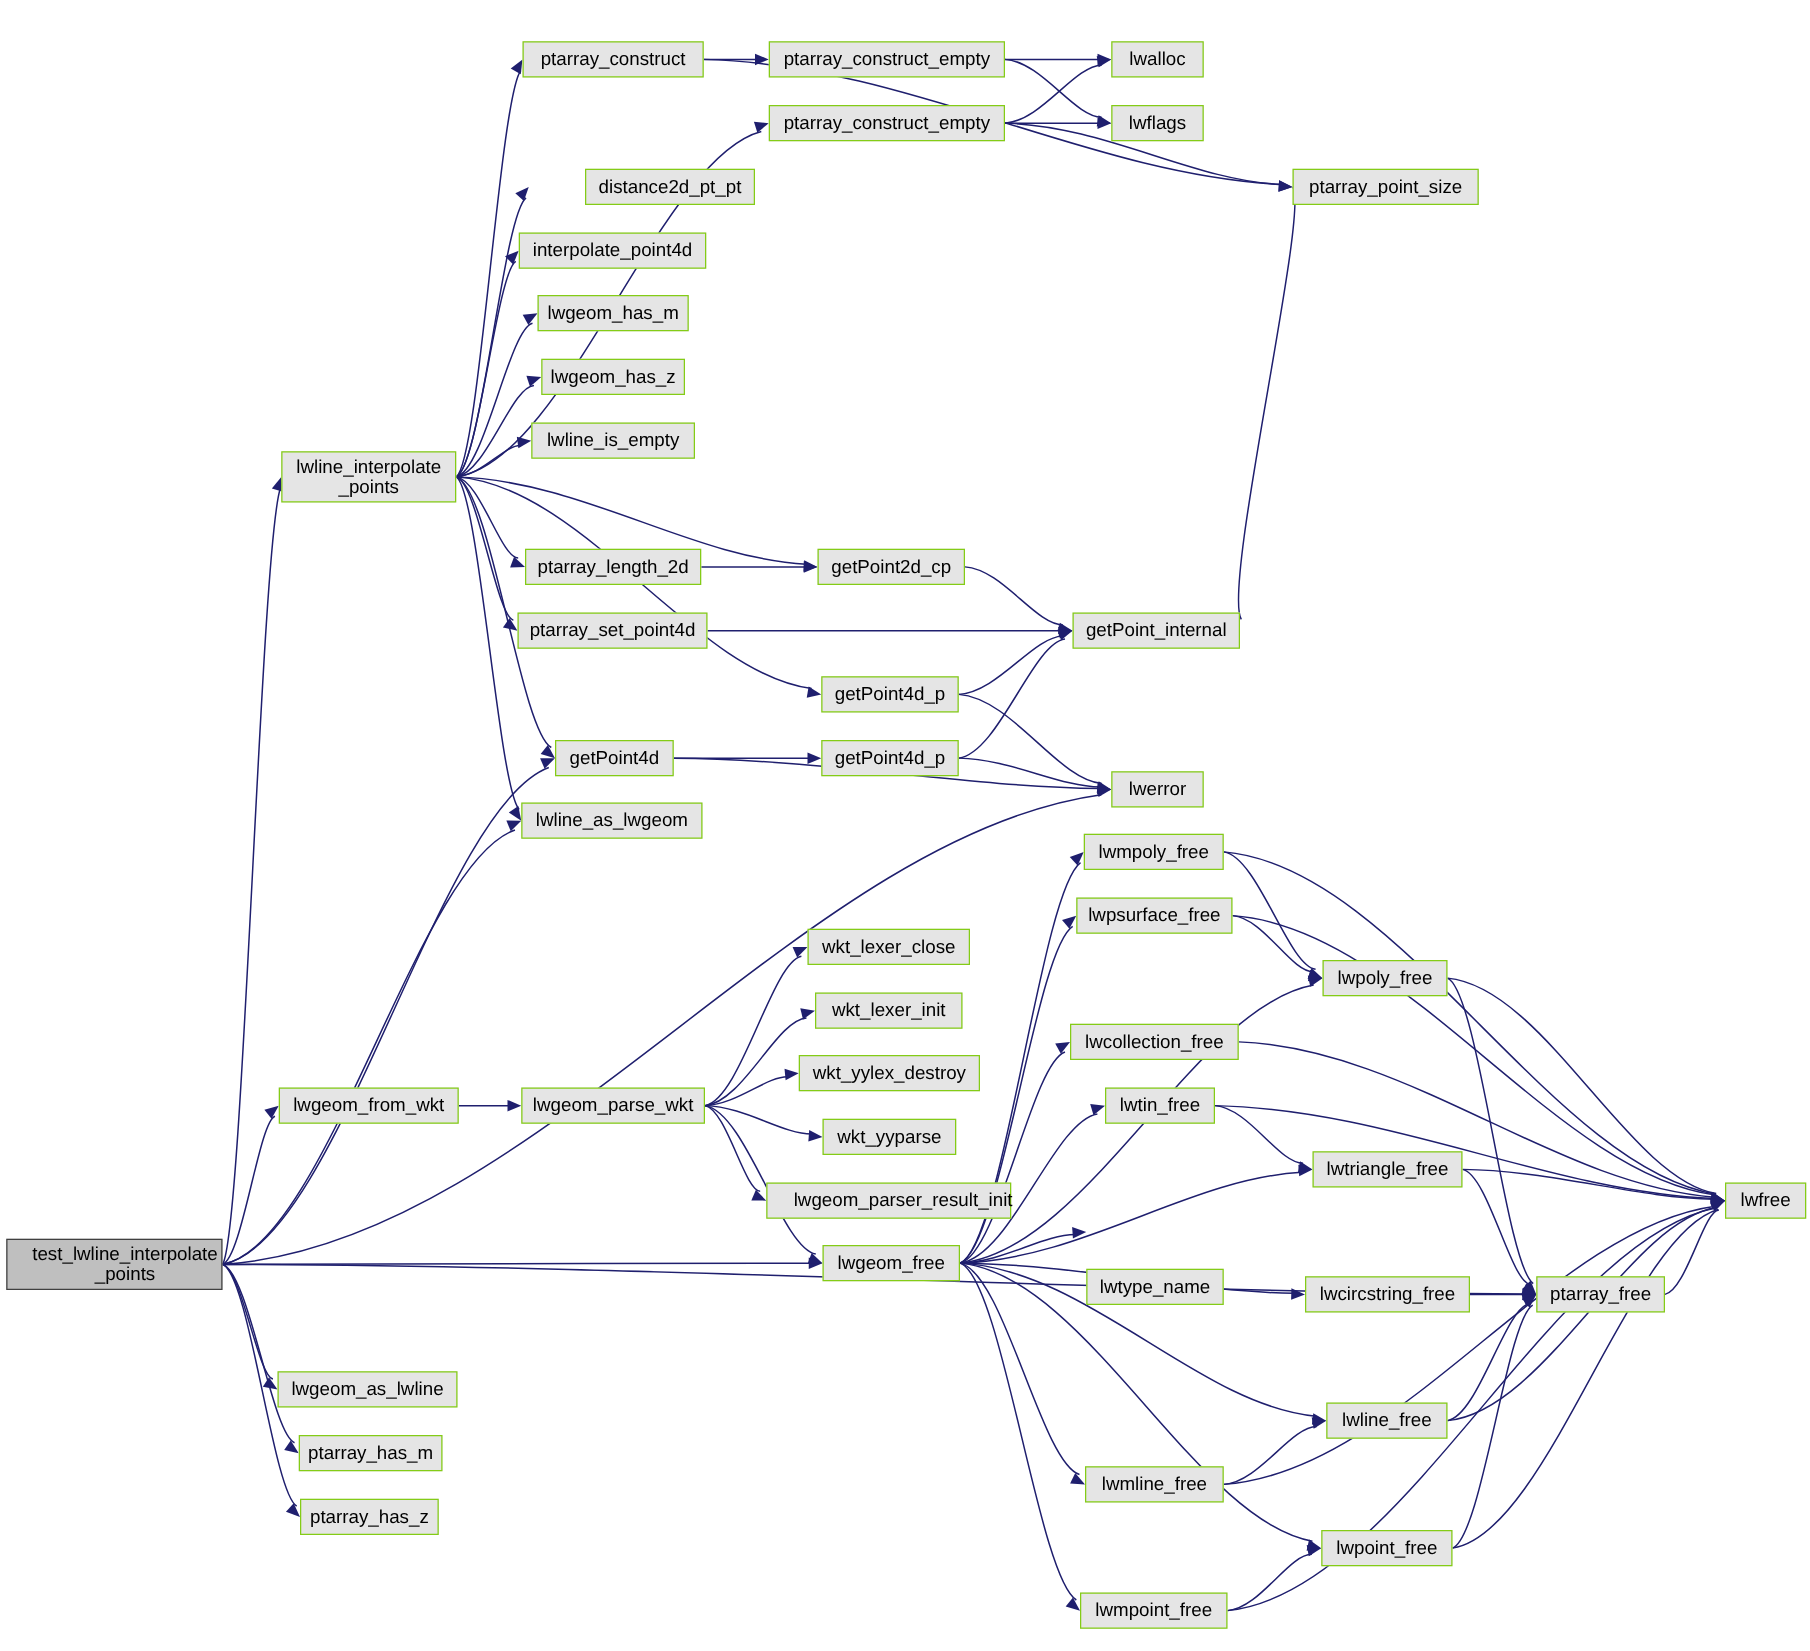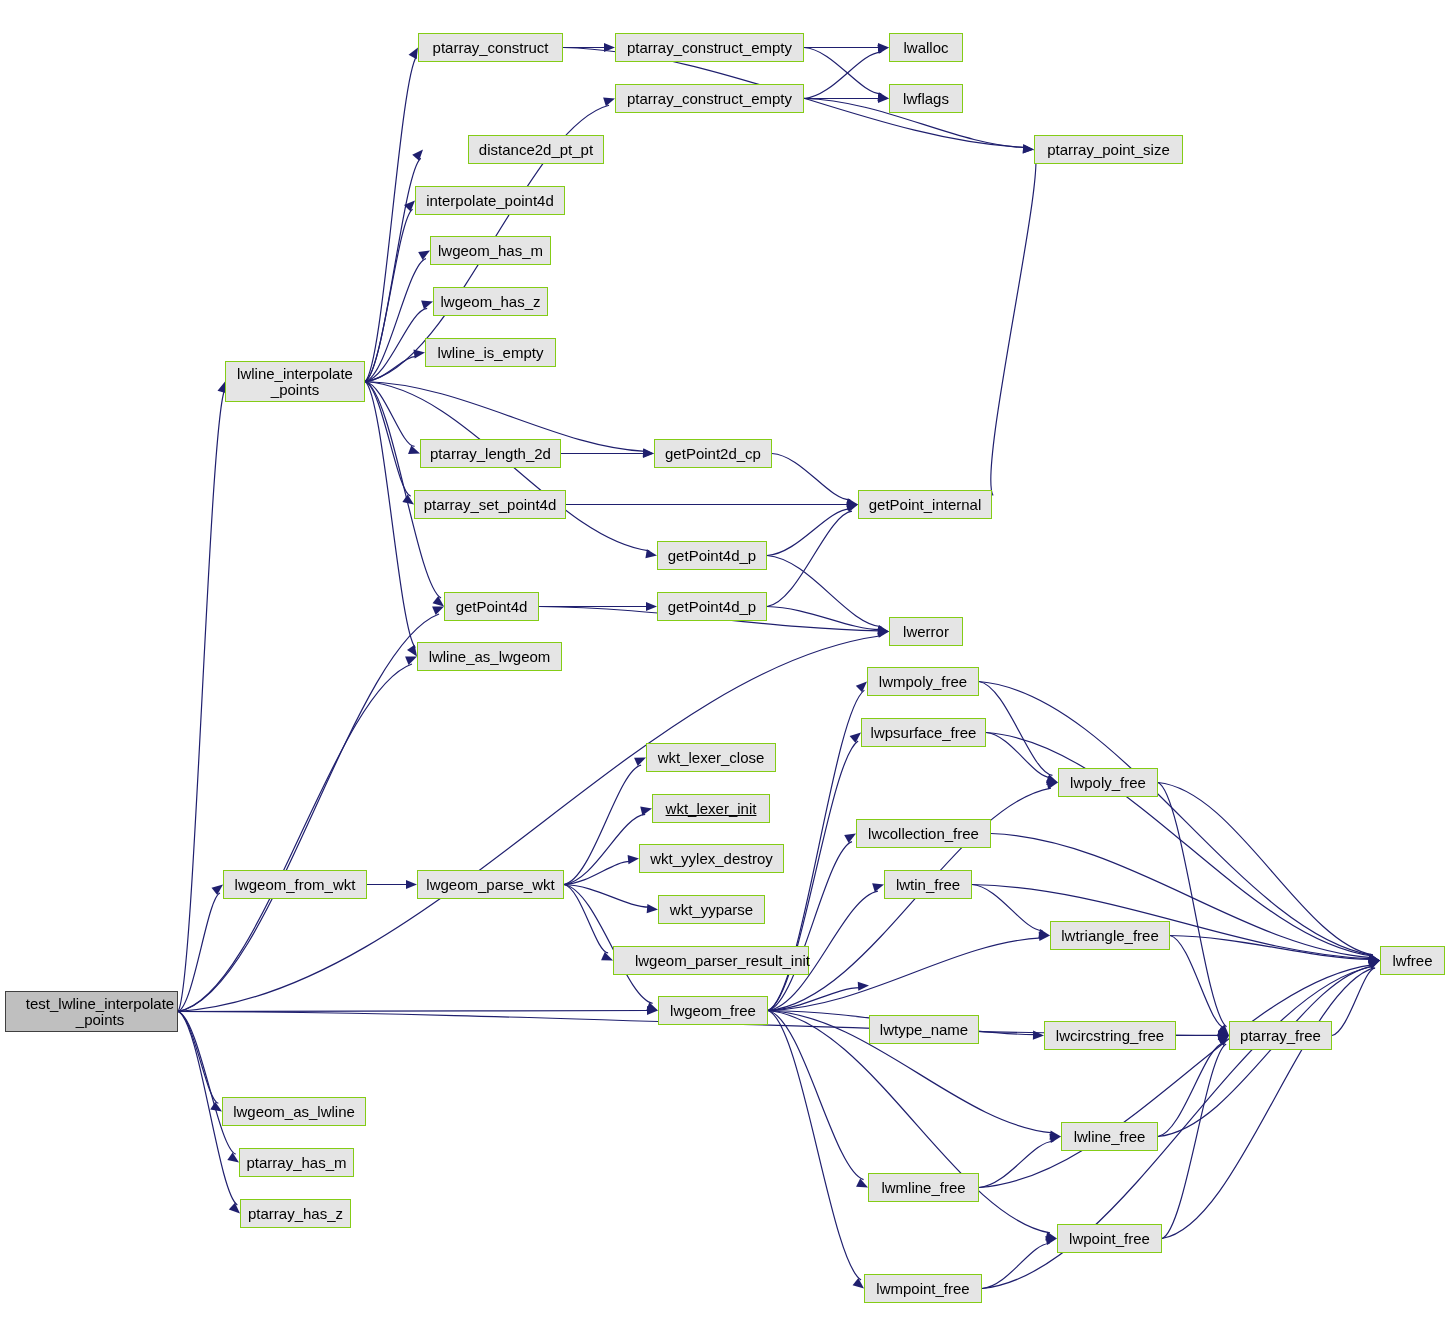--- a/index.html
+++ b/index.html
@@ -200,21 +200,21 @@
       <div class="node" style="left: 657px; top: 541px; width: 110px; height: 29px;">getPoint4d_p</div>
       <div class="node" style="left: 444px; top: 592px; width: 95px; height: 29px;">getPoint4d</div>
       <div class="node" style="left: 657px; top: 592px; width: 110px; height: 29px;">getPoint4d_p</div>
       <div class="node" style="left: 889px; top: 617px; width: 74px; height: 29px;">lwerror</div>
       <div class="node" style="left: 417px; top: 642px; width: 145px; height: 29px;">lwline_as_lwgeom</div>
       <div class="node" style="left: 867px; top: 667px; width: 112px; height: 29px;">lwmpoly_free</div>
       <div class="node" style="left: 861px; top: 718px; width: 125px; height: 29px;">lwpsurface_free</div>
       <div class="node" style="left: 1058px; top: 768px; width: 100px; height: 29px;">lwpoly_free</div>
       <div class="node" style="left: 646px; top: 743px; width: 130px; height: 29px;">wkt_lexer_close</div>
       <div class="node" style="left: 856px; top: 819px; width: 135px; height: 29px;">lwcollection_free</div>
-      <div class="node" style="left: 652px; top: 794px; width: 118px; height: 29px; text-decoration: underline;">wkt_lexer_init</div>
+      <div class="node" style="left: 652px; top: 794px; width: 118px; height: 29px;">wkt_lexer_init</div>
       <div class="node" style="left: 884px; top: 870px; width: 88px; height: 29px;">lwtin_free</div>
       <div class="node" style="left: 639px; top: 844px; width: 145px; height: 29px;">wkt_yylex_destroy</div>
       <div class="node" style="left: 223px; top: 870px; width: 144px; height: 29px;">lwgeom_from_wkt</div>
       <div class="node" style="left: 417px; top: 870px; width: 147px; height: 29px;">lwgeom_parse_wkt</div>
       <div class="node" style="left: 658px; top: 895px; width: 107px; height: 29px;">wkt_yyparse</div>
       <div class="node" style="left: 1050px; top: 921px; width: 120px; height: 29px;">lwtriangle_free</div>
       <div class="node" style="left: 1380px; top: 946px; width: 65px; height: 29px;">lwfree</div>
       <div class="node" style="left: 613px; top: 946px; width: 196px; height: 29px; padding-left: 23px;">lwgeom_parser_result_init</div>
       <div class="node" style="left: 869px; top: 971px; width: 110px; height: 29px; margin-top: 44px;">lwtype_name</div>
       <div class="node root" style="left: 5px; top: 991px; width: 173px; height: 41px; padding-left: 17px;">test_lwline_interpolate

